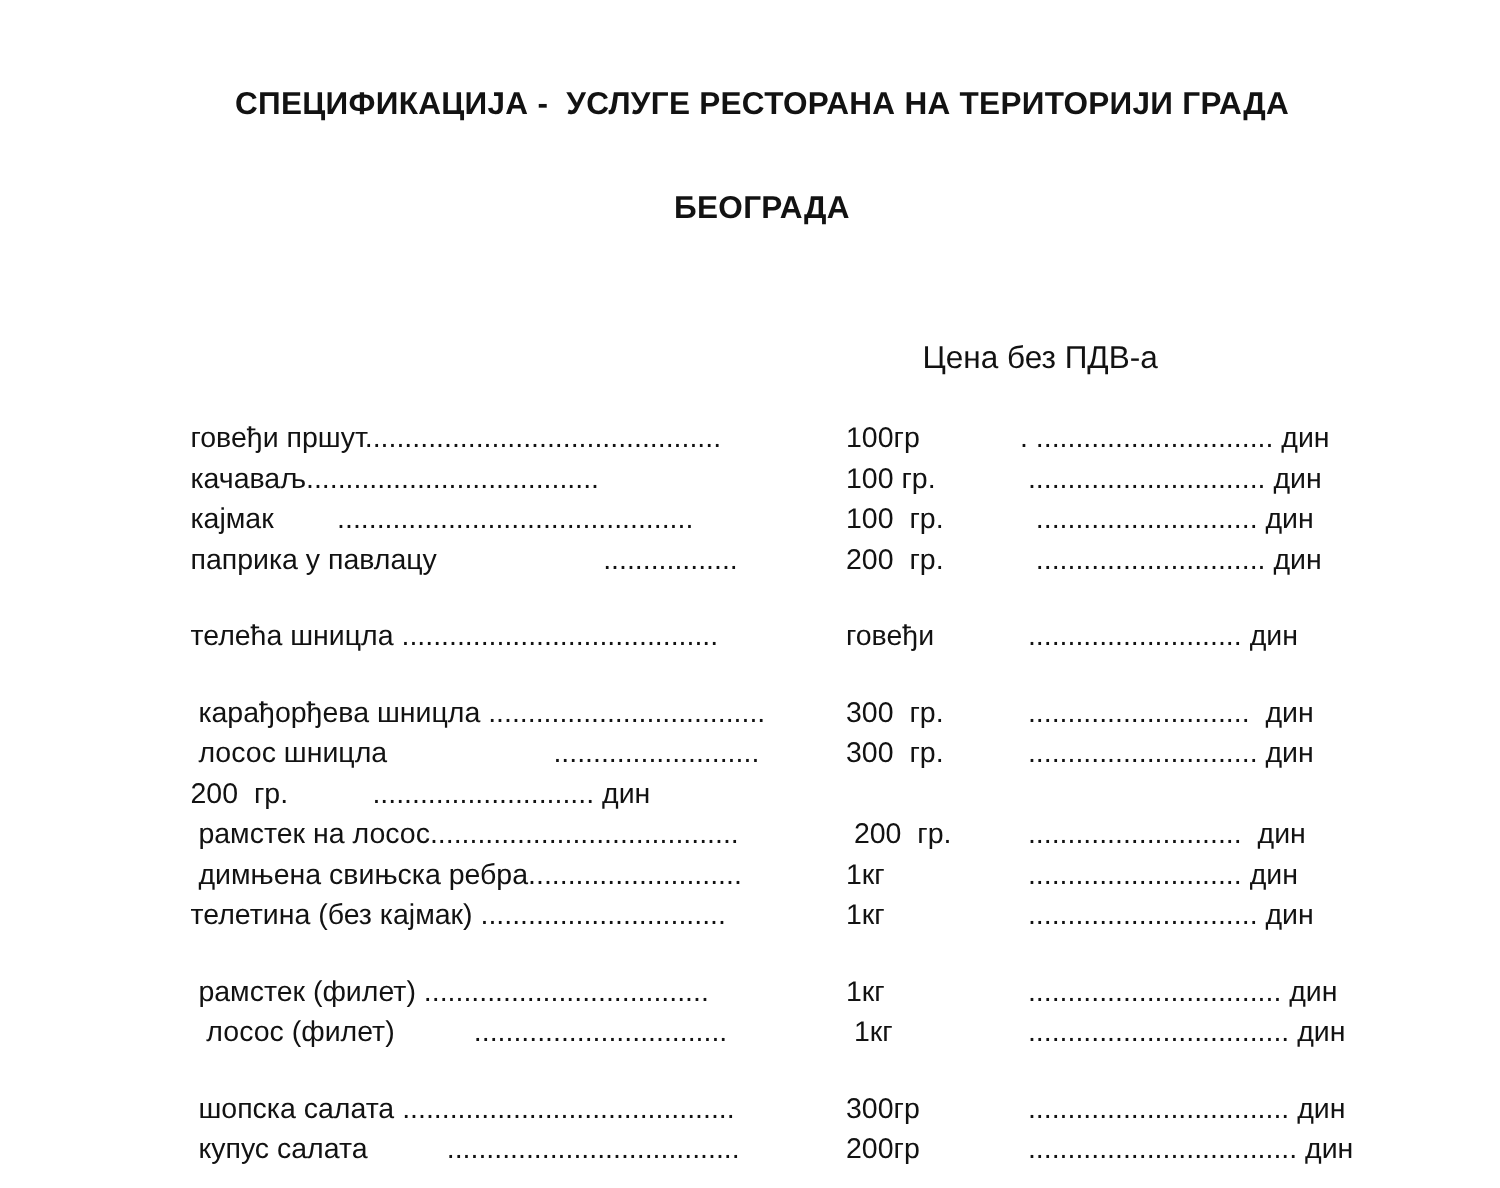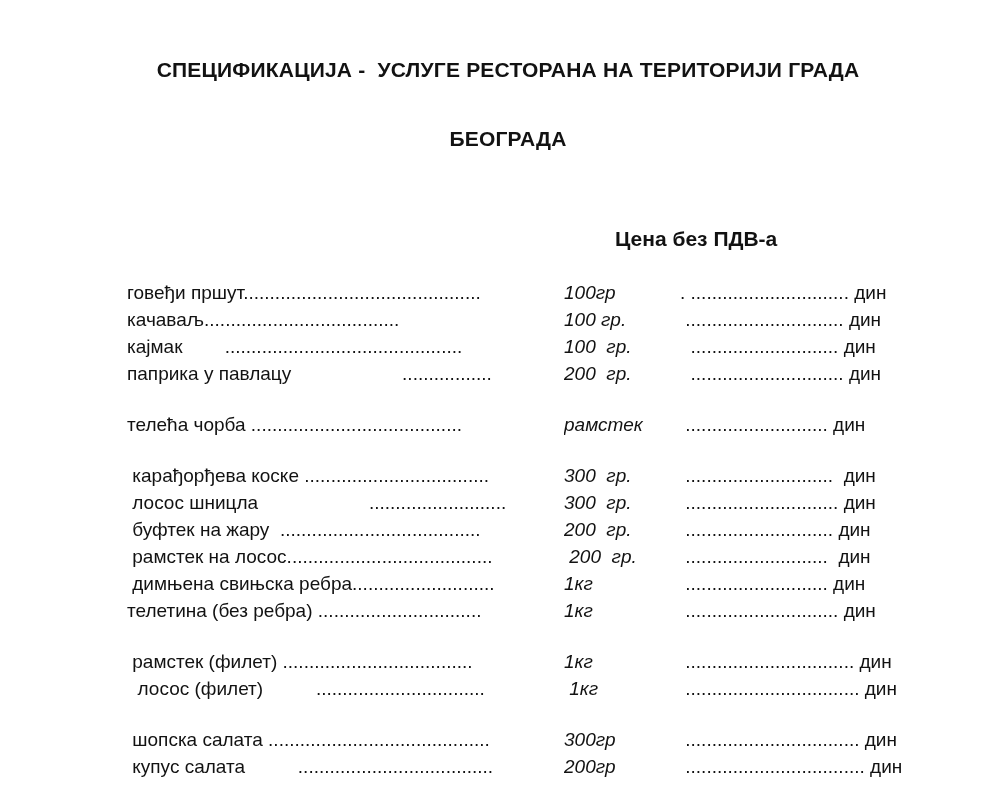--- a/index.html
+++ b/index.html
@@ -27,21 +27,21 @@
     font-size: 21px;
     line-height: 23px;
     font-weight: bold;
     white-space: pre;
     letter-spacing: 0.2px;
   }
   .price-header {
     margin: 31px 0 11px 488px;
     font-size: 21px;
     line-height: 24px;
-    font-weight: bold;
+    font-weight: normal;
     white-space: pre;
   }
   .menu {
     margin-top: 28px;
     font-size: 19px;
   }
   .section {
     margin: 12px 0 24px 0;
   }
   .row {
@@ -53,21 +53,20 @@
     flex: none;
     width: 437px;
     overflow: hidden;
     white-space: pre;
   }
   .c2 {
     flex: none;
     width: 116px;
     overflow: hidden;
     white-space: pre;
-    font-style: italic;
   }
   .c3 {
     flex: none;
     white-space: pre;
   }
 </style>
 </head>
 <body>
 
 <div class="page">
@@ -94,53 +93,52 @@
     <span class="c3"><span>  ............................ </span><span>дин</span></span>
   </div>
         <div class="row">
     <span class="c1"><span>паприка у павлацу</span><span>                     .................</span></span>
     <span class="c2">200  гр.</span>
     <span class="c3"><span>  ............................. </span><span>дин</span></span>
   </div>
       </div>
       <div class="section">
         <div class="row">
-    <span class="c1"><span>телећа чорба</span><span> ........................................</span></span>
-    <span class="c2">рамстек</span>
+    <span class="c1"><span>телећа шницла</span><span> ........................................</span></span>
+    <span class="c2">говеђи</span>
     <span class="c3"><span> ........................... </span><span>дин</span></span>
   </div>
       </div>
       <div class="section">
         <div class="row">
-    <span class="c1"><span> карађорђева коске</span><span> ...................................</span></span>
+    <span class="c1"><span> карађорђева шницла</span><span> ...................................</span></span>
     <span class="c2">300  гр.</span>
     <span class="c3"><span> ............................  </span><span>дин</span></span>
   </div>
         <div class="row">
     <span class="c1"><span> лосос шницла</span><span>                     ..........................</span></span>
     <span class="c2">300  гр.</span>
     <span class="c3"><span> ............................. </span><span>дин</span></span>
   </div>
         <div class="row">
-    <span class="c1"><span> буфтек на жару</span><span>  ......................................</span></span>
     <span class="c2">200  гр.</span>
     <span class="c3"><span> ............................ </span><span>дин</span></span>
   </div>
         <div class="row">
     <span class="c1"><span> рамстек на лосос</span><span>.......................................</span></span>
     <span class="c2"> 200  гр.</span>
     <span class="c3"><span> ...........................  </span><span>дин</span></span>
   </div>
         <div class="row">
     <span class="c1"><span> димњена свињска ребра</span><span>...........................</span></span>
     <span class="c2">1кг</span>
     <span class="c3"><span> ........................... </span><span>дин</span></span>
   </div>
         <div class="row">
-    <span class="c1"><span>телетина (без ребра)</span><span> ...............................</span></span>
+    <span class="c1"><span>телетина (без кајмак)</span><span> ...............................</span></span>
     <span class="c2">1кг</span>
     <span class="c3"><span> ............................. </span><span>дин</span></span>
   </div>
       </div>
       <div class="section">
         <div class="row">
     <span class="c1"><span> рамстек (филет)</span><span> ....................................</span></span>
     <span class="c2">1кг</span>
     <span class="c3"><span> ................................ </span><span>дин</span></span>
   </div>

